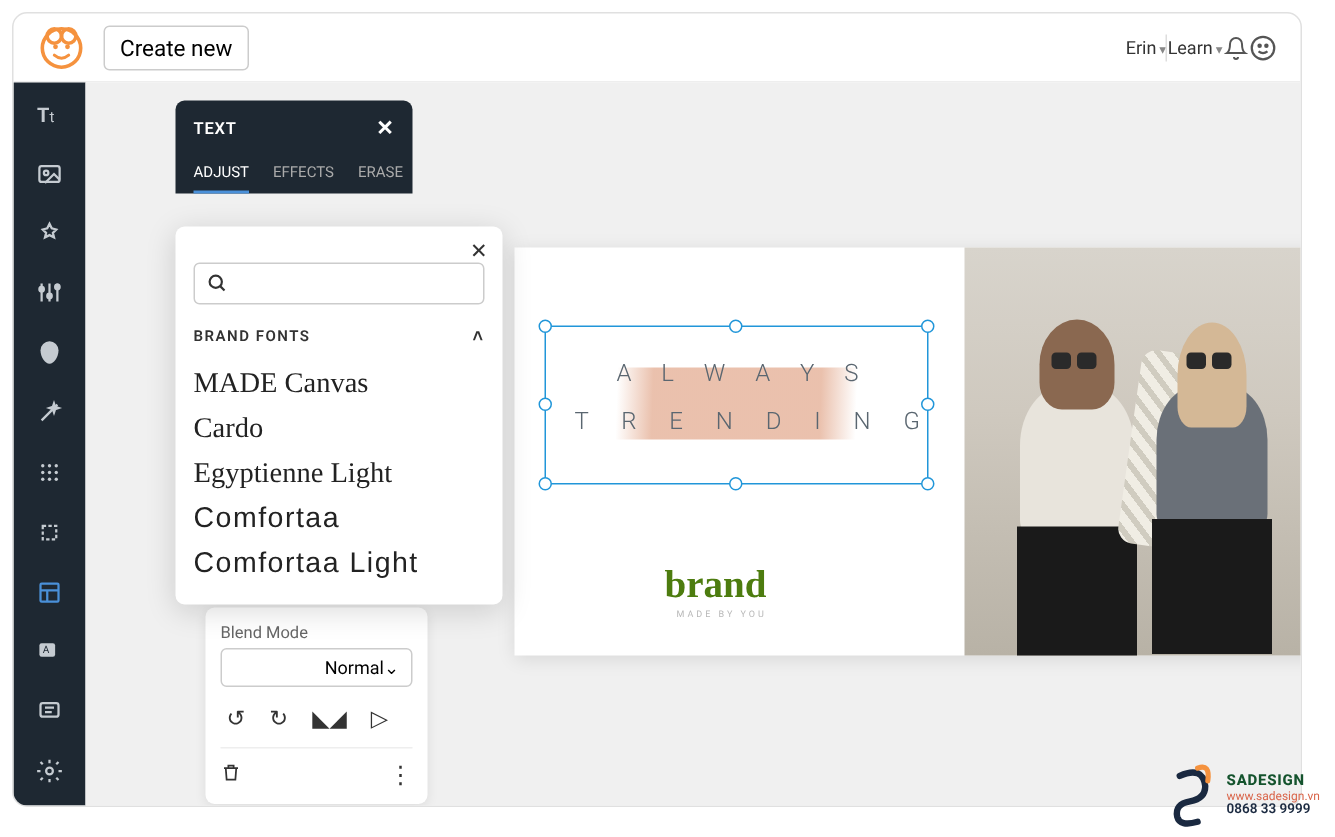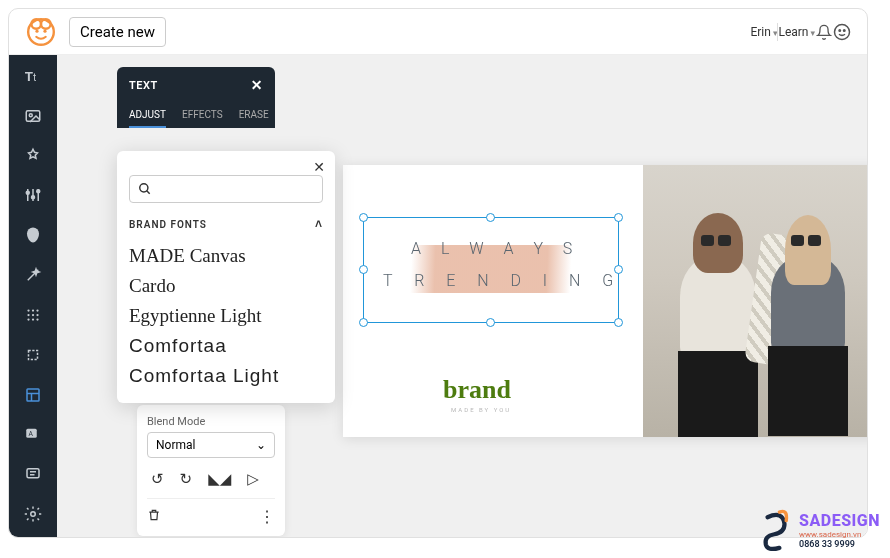--- a/index.html
+++ b/index.html
@@ -30,21 +30,21 @@
 .section-hdr{display:flex;align-items:center;font-size:10px;letter-spacing:1px;color:#333;font-weight:600;margin-bottom:10px}
 .caret-up{margin-left:auto;font-size:12px}
 .font-item{font-size:19px;padding:4px 0;cursor:pointer;color:#222}
 .font-didot{font-family:Didot,Georgia,serif;font-weight:400}
 .font-cardo{font-family:Georgia,serif}
 .font-egypt{font-family:Georgia,serif;font-weight:300}
 .font-comfort{font-family:"Trebuchet MS",sans-serif;letter-spacing:1px}
 .font-comfortl{font-family:Liberation Sans, sans-serif;font-weight:300;letter-spacing:1px}
 .panel-bottom{position:absolute;top:350px;left:80px;width:148px;background:#fff;border-radius:6px;box-shadow:0 2px 8px rgba(0,0,0,0.08);padding:10px;z-index:4}
 .bm-label{font-size:11px;color:#666;margin-bottom:4px}
-.bm-select{width:100%;border:1px solid #ccc;border-radius:4px;padding:5px 8px;font-size:12px;display:flex;align-items:center;justify-content:space-between;cursor:pointer;margin-bottom:12px}
+.bm-select{width:100%;border:1px solid #ccc;border-radius:4px;padding:5px 8px;font-size:12px;display:flex;align-items:center;justify-content:flex-end;cursor:pointer;margin-bottom:12px}
 .icon-row{display:flex;gap:16px;margin-bottom:10px;padding:0 4px}
 .icon-row span{cursor:pointer;font-size:15px;color:#333}
 .bottom-row{display:flex;justify-content:space-between;border-top:1px solid #eee;padding-top:8px}
 .bottom-row span{cursor:pointer;color:#333}
 .design-canvas{position:absolute;top:110px;left:286px;width:550px;height:272px;background:#fff;box-shadow:0 2px 12px rgba(0,0,0,0.1)}
 .canvas-left{position:absolute;left:0;top:0;width:364px;height:100%}
 .brush{position:absolute;top:80px;left:68px;width:160px;height:48px;background:linear-gradient(90deg,rgba(232,186,164,0)0%,rgba(232,186,164,0.9)15%,rgba(232,186,164,0.9)85%,rgba(232,186,164,0)100%);transform:skewX(-2deg)}
 .sel-box{position:absolute;top:52px;left:20px;width:256px;height:106px;border:1.5px solid #2196d9}
 .handle{position:absolute;width:9px;height:9px;background:#fff;border:1.5px solid #2196d9;border-radius:50%}
 .h-tl{top:-5px;left:-5px}.h-tm{top:-5px;left:calc(50% - 5px)}.h-tr{top:-5px;right:-5px}
@@ -64,21 +64,21 @@
 .hair2{position:absolute;top:-2px;left:22px;width:46px;height:70px;background:#d4b896;border-radius:50% 50% 20% 20%}
 .glasses{position:absolute;top:18px;left:28px;width:34px;height:10px;display:flex;gap:4px}
 .lens{width:13px;height:11px;background:#2a2a2a;border-radius:3px}
 .body1{width:76px;height:100px;background:#e8e4dc;border-radius:40% 40% 10% 10%;margin:0 auto;margin-top:-4px}
 .body2{width:74px;height:95px;background:#6a7078;border-radius:38% 38% 10% 10%;margin:0 auto;margin-top:-4px}
 .skirt{width:80px;height:90px;background:#1a1a1a;margin:0 auto;margin-top:-6px}
 .scarf{position:absolute;top:70px;left:110px;width:50px;height:130px;background:repeating-linear-gradient(45deg,#f0ede4 0,#f0ede4 6px,#d0ccc0 6px,#d0ccc0 10px);transform:rotate(8deg);border-radius:10px}
 .watermark{position:absolute;bottom:6px;right:10px;display:flex;align-items:center;gap:6px;z-index:20}
 .wm-logo{width:34px;height:44px}
 .wm-text{display:flex;flex-direction:column}
-.wm-brand{font-size:16px;font-weight:800;color:#8b5cf6;letter-spacing:0.5px}
+.wm-brand{font-size:10px;font-weight:800;color:#14532d;letter-spacing:0.5px}
 .wm-url{font-size:8px;color:#d9654a}
 .wm-phone{font-size:9px;color:#1a2940;font-weight:600}
 </style>
 </head>
 <body>
 
 <div class="frame">
   <div class="topbar">
     <svg class="logo" viewBox="0 0 40 40">
       <circle cx="20" cy="20" r="16" fill="none" stroke="#f5923e" stroke-width="3"></circle>

